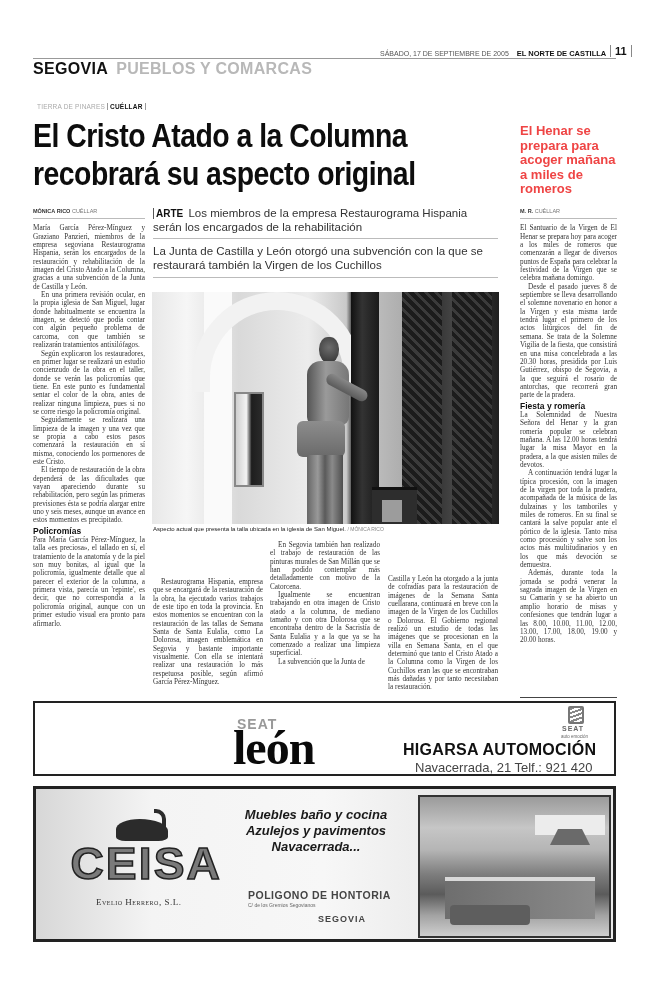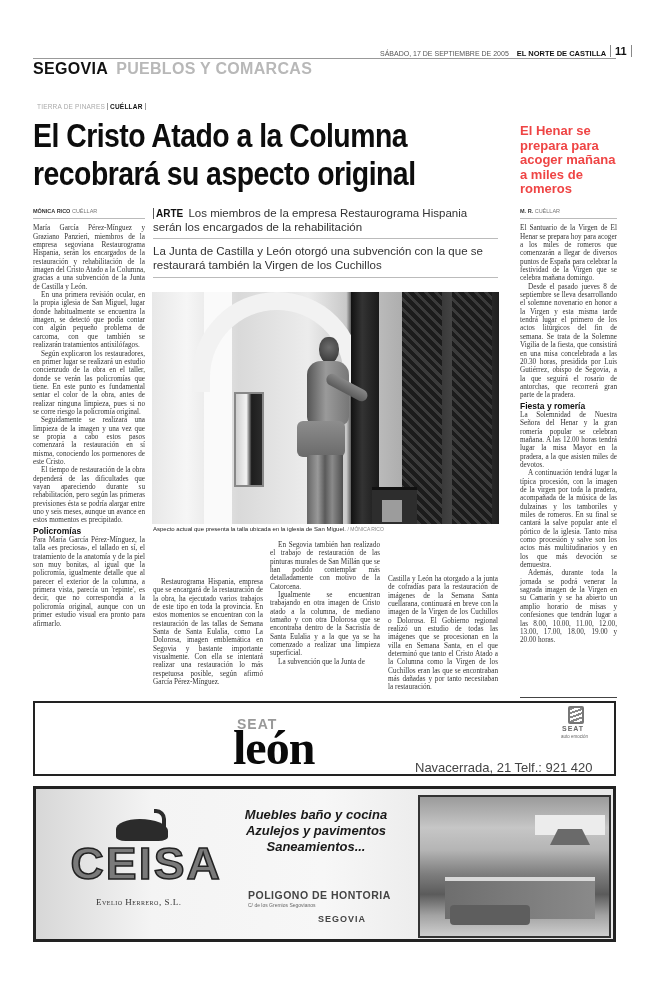--- a/index.html
+++ b/index.html
@@ -189,34 +189,35 @@
     <p class="first">La Solemnidad de Nuestra Señora del Henar y la gran romería popular se celebran mañana. A las 12.00 horas tendrá lugar la misa Mayor en la pradera, a la que asisten miles de devotos.</p>
     <p>A continuación tendrá lugar la típica procesión, con la imagen de la virgen por toda la pradera, acompañada de la música de las dulzainas y los tamboriles y miles de romeros. En su final se cantará la salve popular ante el pórtico de la iglesia. Tanto misa como procesión y salve son los actos más multitudinarios y en los que más devoción se demuestra.</p>
     <p>Además, durante toda la jornada se podrá venerar la sagrada imagen de la Virgen en su Camarín y se ha abierto un amplio horario de misas y confesiones que tendrán lugar a las 8.00, 10.00, 11.00, 12.00, 13.00, 17.00, 18.00, 19.00 y 20.00 horas.</p>
   </div>
 </div>
 <div class="rule-side"></div>
 
 <div class="ad-seat">
   <div class="seat-word">SEAT</div>
   <div class="leon">león</div>
+  <div class="dealer">HIGARSA AUTOMOCIÓN</div>
   <div class="addr">Navacerrada, 21 Telf.: 921 420 200 - Segovia</div>
   <div class="brand-logo"></div>
   <div class="brand-name">SEAT</div>
   <div class="brand-tag">auto emoción</div>
 </div>
 
 <div class="ad-ceisa">
   <div class="swan"></div>
   <div class="logo">CEISA</div>
   <div class="company">Evelio Herrero, S.L.</div>
   <div class="products">
     <div>Muebles baño y cocina</div>
     <div>Azulejos y pavimentos</div>
-    <div>Saneamientos...</div>
+    <div>Navacerrada...</div>
   </div>
   <div class="poligono">POLIGONO DE HONTORIA</div>
   <div class="street">C/ de los Gremios Segovianos</div>
   <div class="city">SEGOVIA</div>
   <div class="kitchen">
     <div class="window"></div>
     <div class="hood"></div>
     <div class="counter"></div>
     <div class="table"></div>
   </div>

